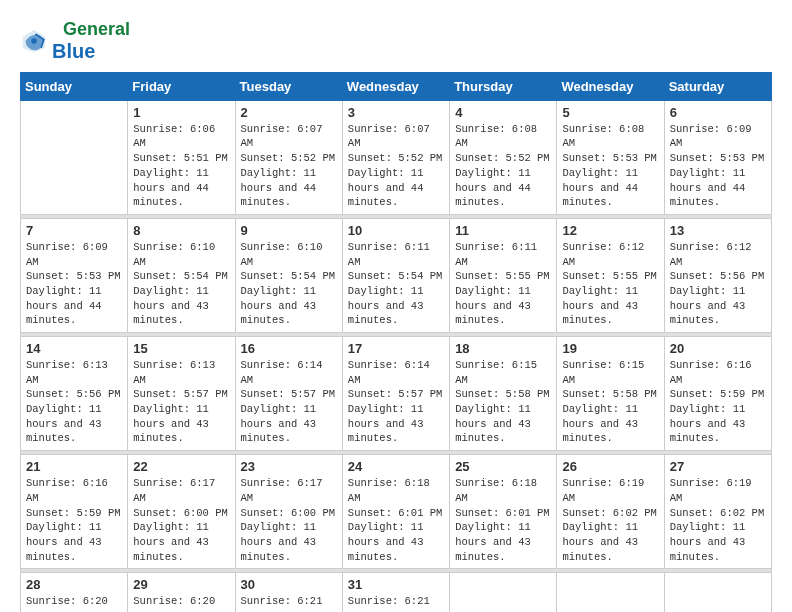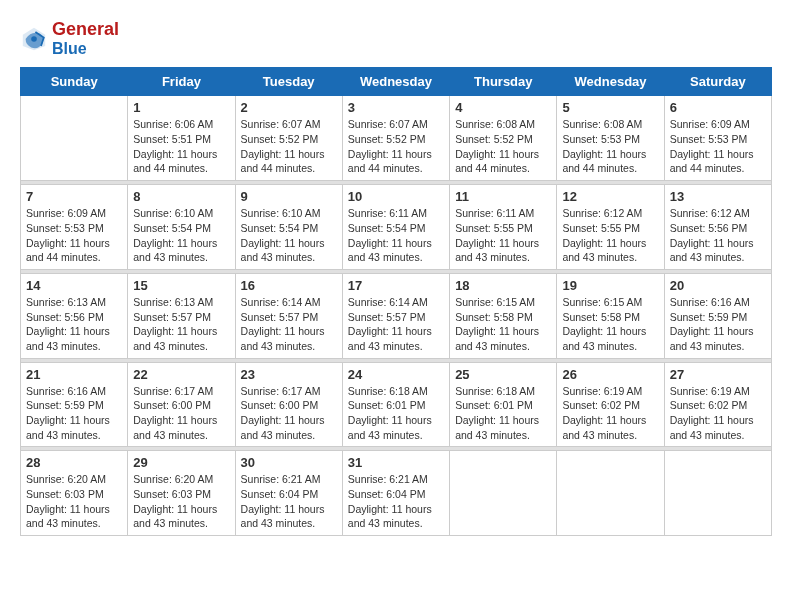--- a/index.html
+++ b/index.html
@@ -21,21 +21,22 @@
       align-items: center;
       gap: 4px;
     }
     .logo-text {
       font-size: 18px;
       font-weight: bold;
       color: #333;
       line-height: 1.1;
     }
     .logo-text span {
-      color: #b91c1c;
+      color: #15803d;
+      margin-left: 11px;
     }
     .logo-icon {
       width: 28px;
       height: 28px;
     }
     .title-block {
       text-align: right;
     }
     .month-year {
       font-size: 32px;
@@ -48,21 +49,21 @@
     }
     .calendar {
       width: 100%;
       border-collapse: collapse;
       border: 1px solid #ccc;
     }
     .calendar th {
       background-color: #1a6bb5;
       color: #fff;
       padding: 6px 4px;
-      text-align: center;
+      text-align: left;
       font-size: 13px;
       font-weight: bold;
       border: 1px solid #1a6bb5;
     }
     .calendar td {
       vertical-align: top;
       border: 1px solid #ccc;
       padding: 4px 5px;
       width: calc(100% / 7);
       min-height: 80px;
@@ -76,37 +77,38 @@
     .day-num {
       font-size: 13px;
       font-weight: bold;
       margin-bottom: 2px;
       display: block;
     }
     .cell-info {
       font-size: 10.5px;
       line-height: 1.4;
       color: #333;
+      font-family: Liberation Mono, monospace;
     }
   </style>
 </head>
 <body>
 
 <div>
   <div class="header">
     <div class="logo">
       <svg class="logo-icon" viewBox="0 0 40 40">
         <polygon points="20,4 36,14 36,30 20,36 4,30 4,14" fill="#1a6bb5" opacity="0.15"></polygon>
         <path d="M8 20 Q16 8 28 12 Q36 16 32 26 Q26 36 16 32 Q8 28 8 20Z" fill="#1a6bb5" opacity="0.6"></path>
         <path d="M22 10 L34 18 L30 30" stroke="#1a6bb5" stroke-width="2.5" fill="none"></path>
         <circle cx="20" cy="20" r="4" fill="#1a6bb5"></circle>
       </svg>
       <div class="logo-text">
         <div><span>General</span></div>
-        <div style="color:#1a6bb5;font-size:16px;font-weight:bold;">Blue</div>
+        <div style="color:#1a6bb5;font-size:20px;font-weight:bold;">Blue</div>
       </div>
     </div>
   </div>
 
   <table class="calendar">
     <thead>
       <tr>
       <th>Sunday</th>
           <th>Friday</th>
           <th>Tuesday</th>

